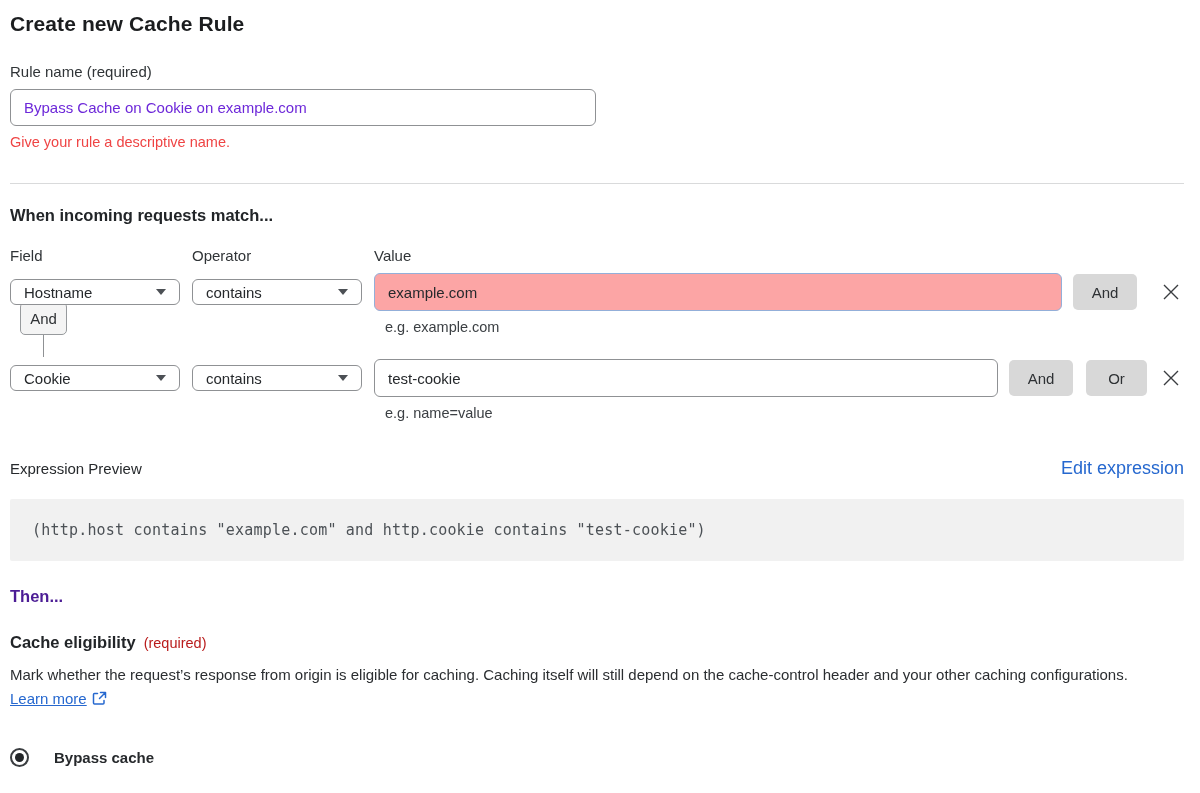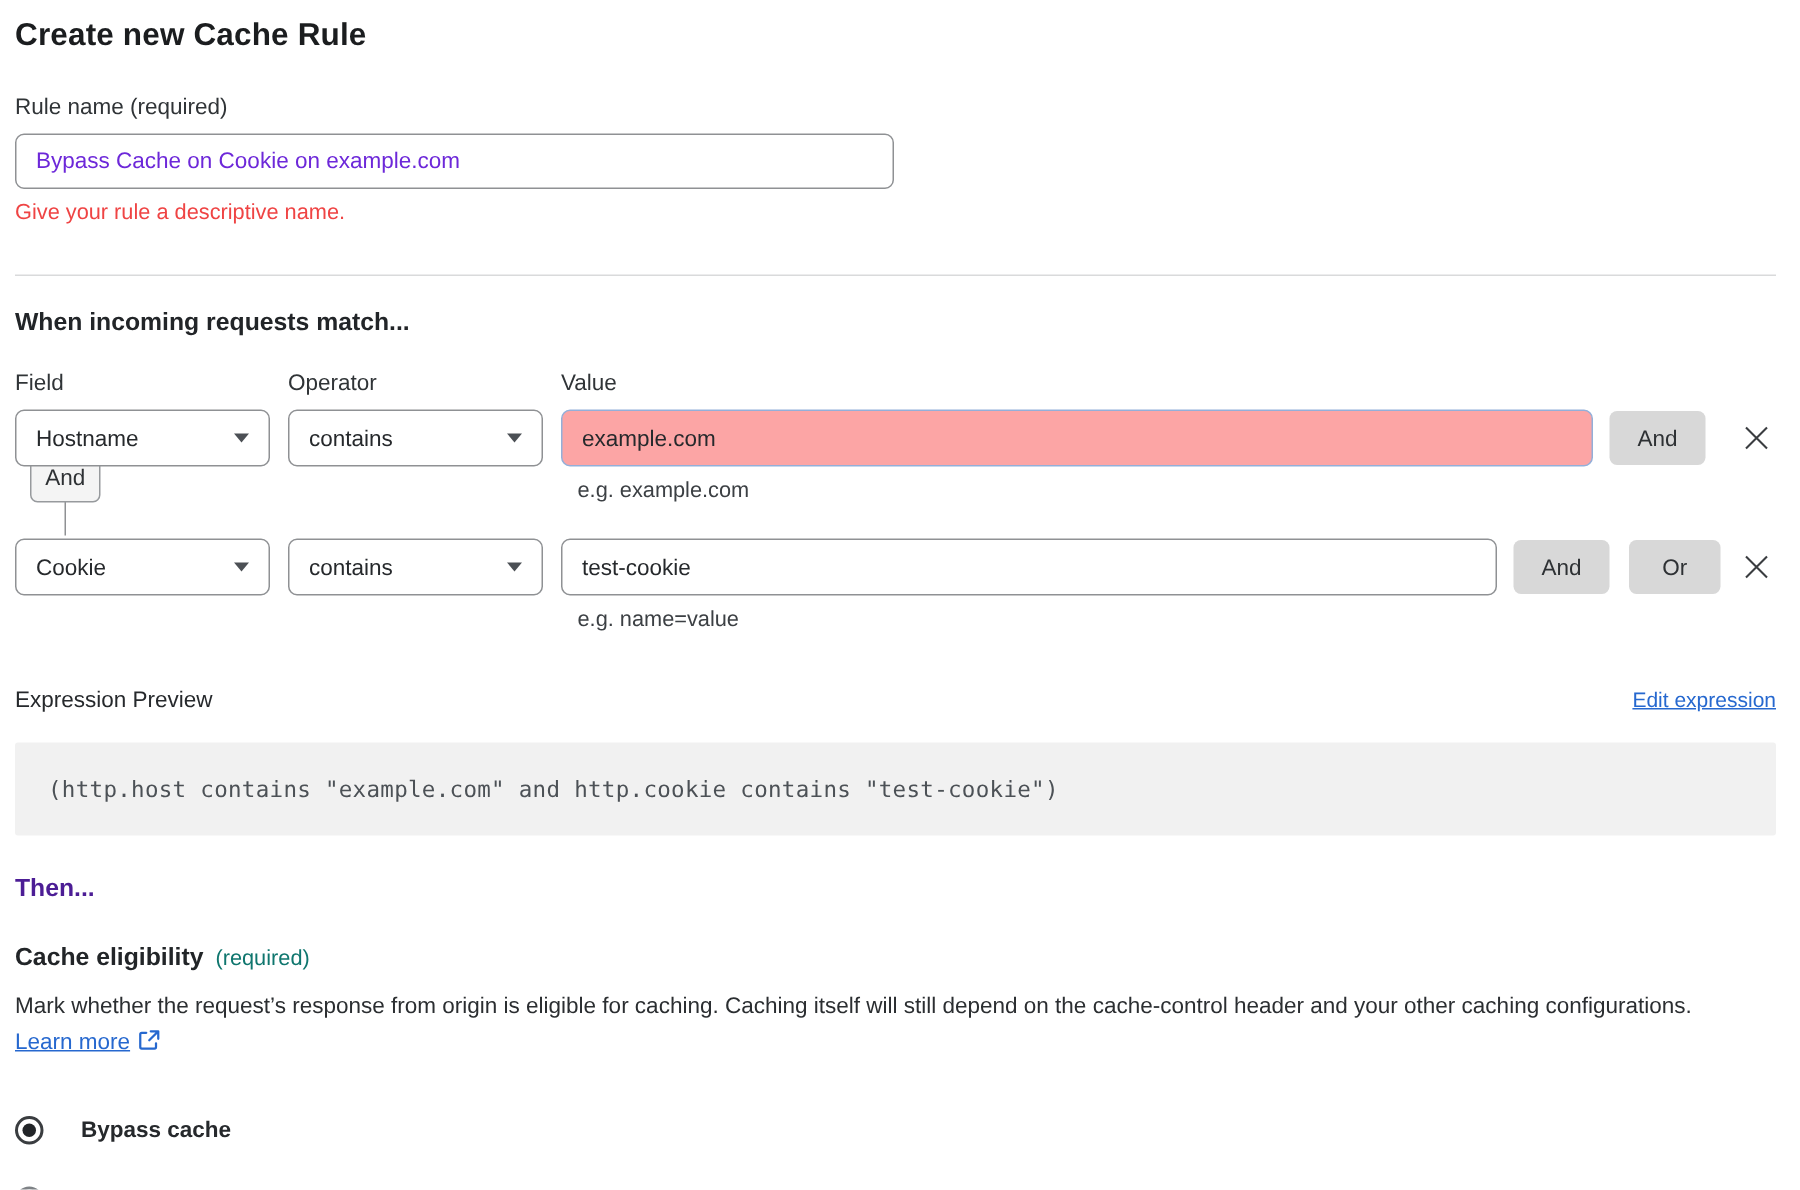--- a/index.html
+++ b/index.html
@@ -45,21 +45,21 @@
 
   
   .match-heading { font-size: 16.5px; font-weight: 700; color: #222528; margin-top: 22px; }
   .col-labels { display: flex; margin-top: 22px; font-size: 15px; color: #303437; }
   .col-label-field { width: 182px; }
   .col-label-operator { width: 182px; }
   .col-label-value { flex: 1; }
 
   .match-row { display: flex; align-items: center; margin-top: 9px; width: 1174px; }
   .select-box {
-    width: 170px; height: 38px;
+    width: 170px; height: 26px;
     border: 1px solid #8f9194; border-radius: 6px;
     background: #fff;
     display: flex; align-items: center; justify-content: space-between;
     padding: 0 13px;
     font-size: 15px; color: #26292c;
     cursor: pointer;
     margin-right: 12px;
     position: relative;
     z-index: 1;
   }
@@ -114,38 +114,38 @@
     border-radius: 5px;
     display: flex; align-items: center; justify-content: center;
     font-size: 15px; color: #2e3134;
     cursor: pointer;
   }
   .row2 { margin-top: 12px; }
 
   
   .expr-header { display: flex; justify-content: space-between; align-items: baseline; margin-top: 37px; }
   .expr-label { font-size: 15px; color: #26292c; }
-  .expr-edit-link { font-size: 14px; text-decoration: underline; cursor: pointer; }
+  .expr-edit-link { font-size: 18px; cursor: pointer; }
   .expr-code {
     margin-top: 20px;
     width: 1174px; height: 62px;
     background: #f1f1f1;
     border-radius: 2px;
     display: flex; align-items: center;
     padding: 0 22px;
     font-family: "DejaVu Sans Mono", monospace;
     font-size: 15px;
     color: #4c5156;
     letter-spacing: 0.2px;
   }
 
   
   .then-heading { font-size: 16.5px; font-weight: 700; color: #4c1d95; margin-top: 26px; }
   .eligibility-heading { font-size: 16.5px; font-weight: 700; color: #222528; margin-top: 27px; display: flex; align-items: baseline; }
-  .required-tag { font-size: 14.5px; font-weight: 400; color: #0f766e; margin-left: 8px; }
+  .required-tag { font-size: 14.5px; font-weight: 400; color: #b91c1c; margin-left: 8px; }
   .eligibility-desc { font-size: 15px; line-height: 24px; color: #2b2e31; margin-top: 11px; max-width: 1160px; }
   .link { color: #2668cf; }
   .learn-more-link { color: #2668cf; text-decoration: underline; cursor: pointer; }
   .ext-icon { display: inline-block; vertical-align: -2px; margin-left: 5px; }
 
   
   .radio-row { display: flex; align-items: center; margin-top: 28px; cursor: pointer; }
   .radio-row.first { margin-top: 37px; }
   .radio-outer {
     width: 19px; height: 19px; border-radius: 50%;

